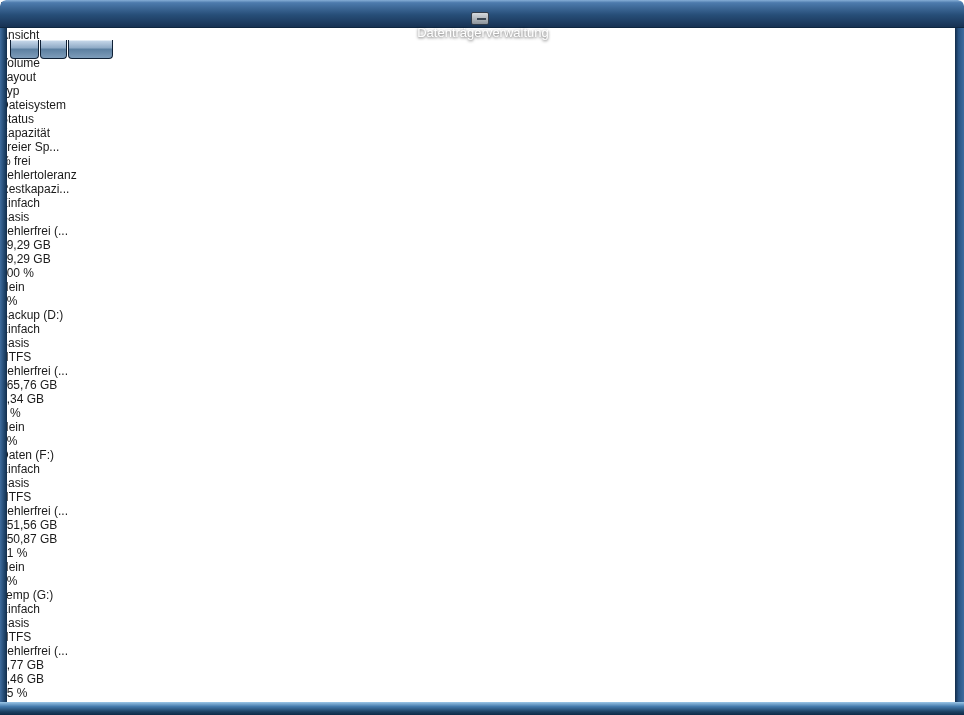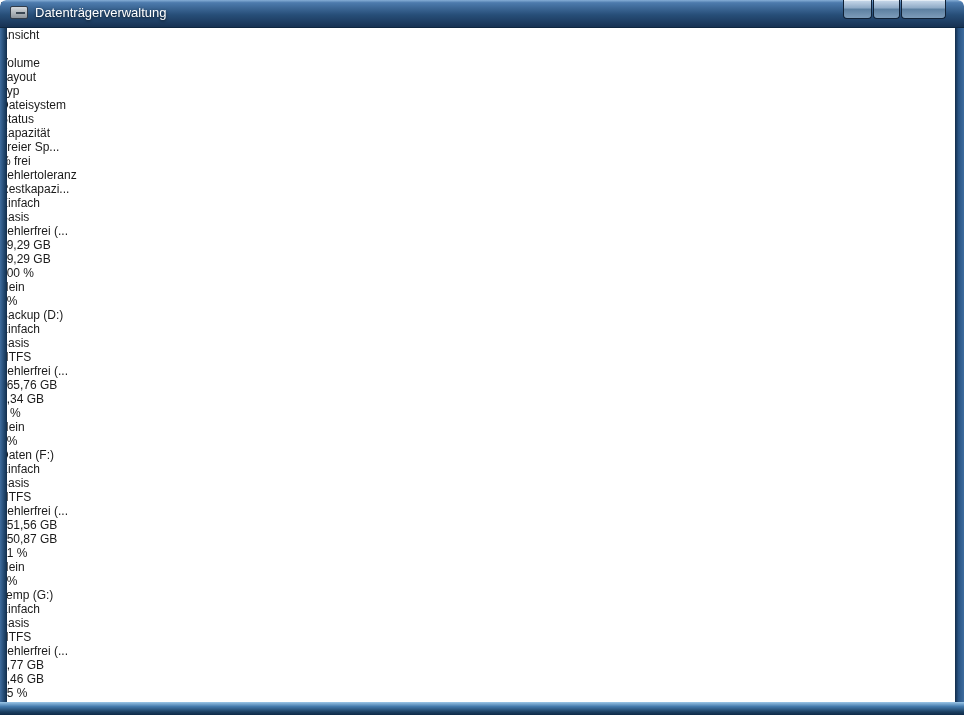--- a/index.html
+++ b/index.html
@@ -4,21 +4,21 @@
 <style>
   html,body{margin:0;padding:0;background:#fff;}
   *{box-sizing:border-box;}
   .stage{position:relative;width:964px;height:715px;font-family:"Liberation Sans",sans-serif;font-size:12px;color:#1a1a1a;overflow:hidden;}
   .window{position:absolute;inset:0;border-radius:6px 6px 0 0;overflow:hidden;}
 
   
   .titlebar{position:absolute;left:0;top:0;width:100%;height:28px;
     background:linear-gradient(180deg,#86aed6 0%,#4d7bad 10%,#274e78 55%,#173253 100%);
     border-radius:6px 6px 0 0;border-bottom:1px solid #0f2741;
-    display:flex;align-items:center;padding:0 8px 2px 10px;}
+    display:flex;align-items:center;padding:12px 8px 2px 10px;flex-direction:column;}
   .frame-left{position:absolute;left:0;top:28px;bottom:13px;width:7px;
     background:linear-gradient(90deg,#3e6c9e,#1d4166 70%,#122c49);}
   .frame-right{position:absolute;right:0;top:28px;bottom:13px;width:9px;
     background:linear-gradient(90deg,#122c49,#2a5585 40%,#3e6c9e);}
   .frame-bottom{position:absolute;left:0;right:0;bottom:0;height:13px;
     background:linear-gradient(180deg,#9cc7e8 0%,#447aac 35%,#1c4062 75%,#0e2a47 100%);}
 
   .app-icon{width:18px;height:13px;flex:0 0 auto;margin-right:7px;position:relative;
     background:linear-gradient(#d5dade,#8d949b);border:1px solid #323c49;border-radius:2px;}
   .app-icon::after{content:"";position:absolute;right:2px;top:5px;width:9px;height:2px;background:#3a4652;}

